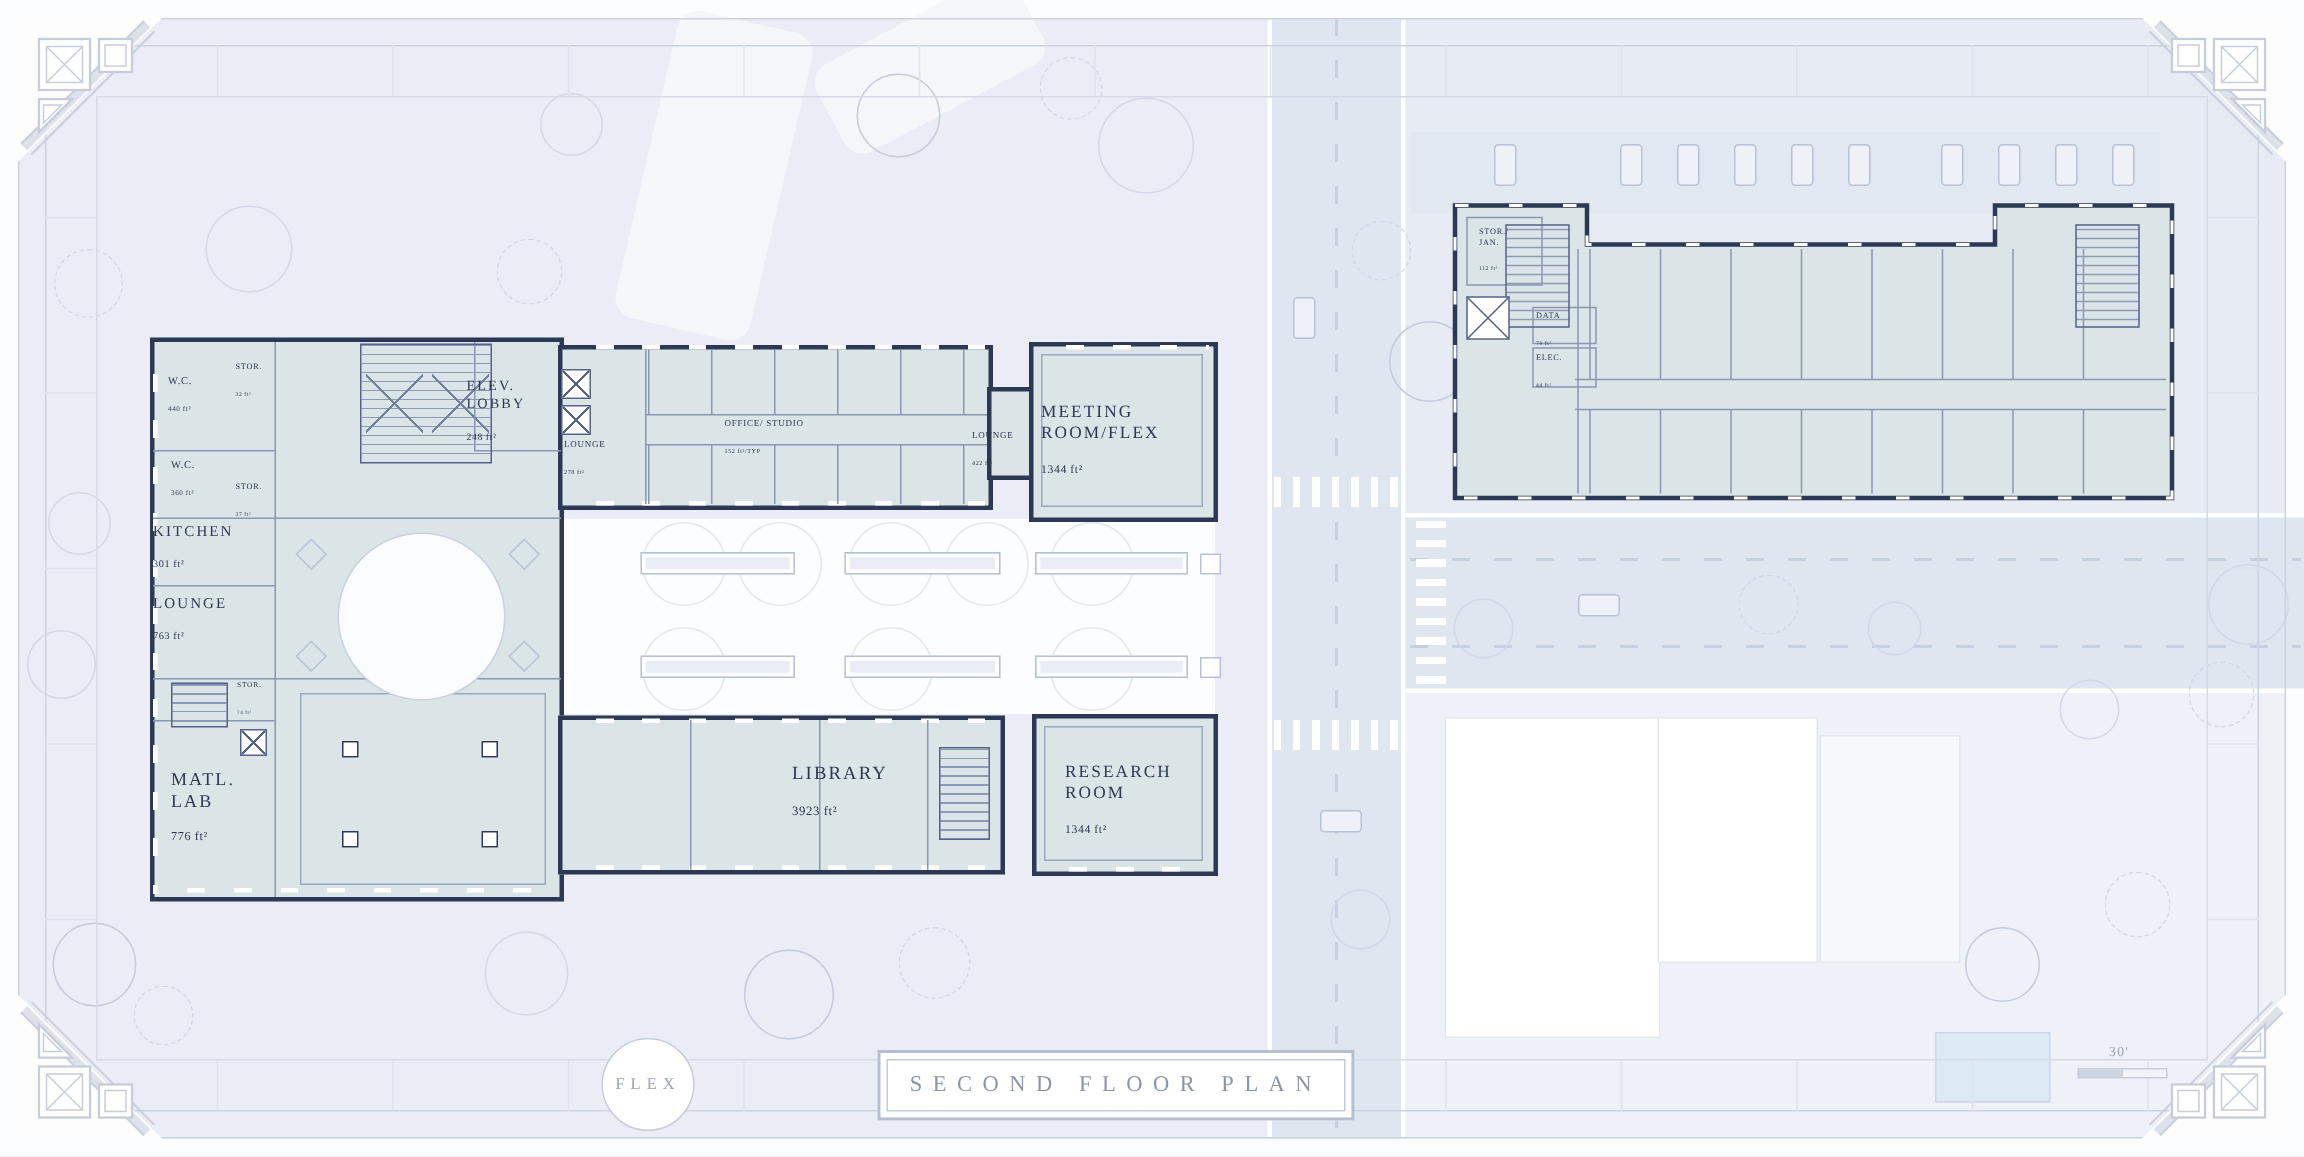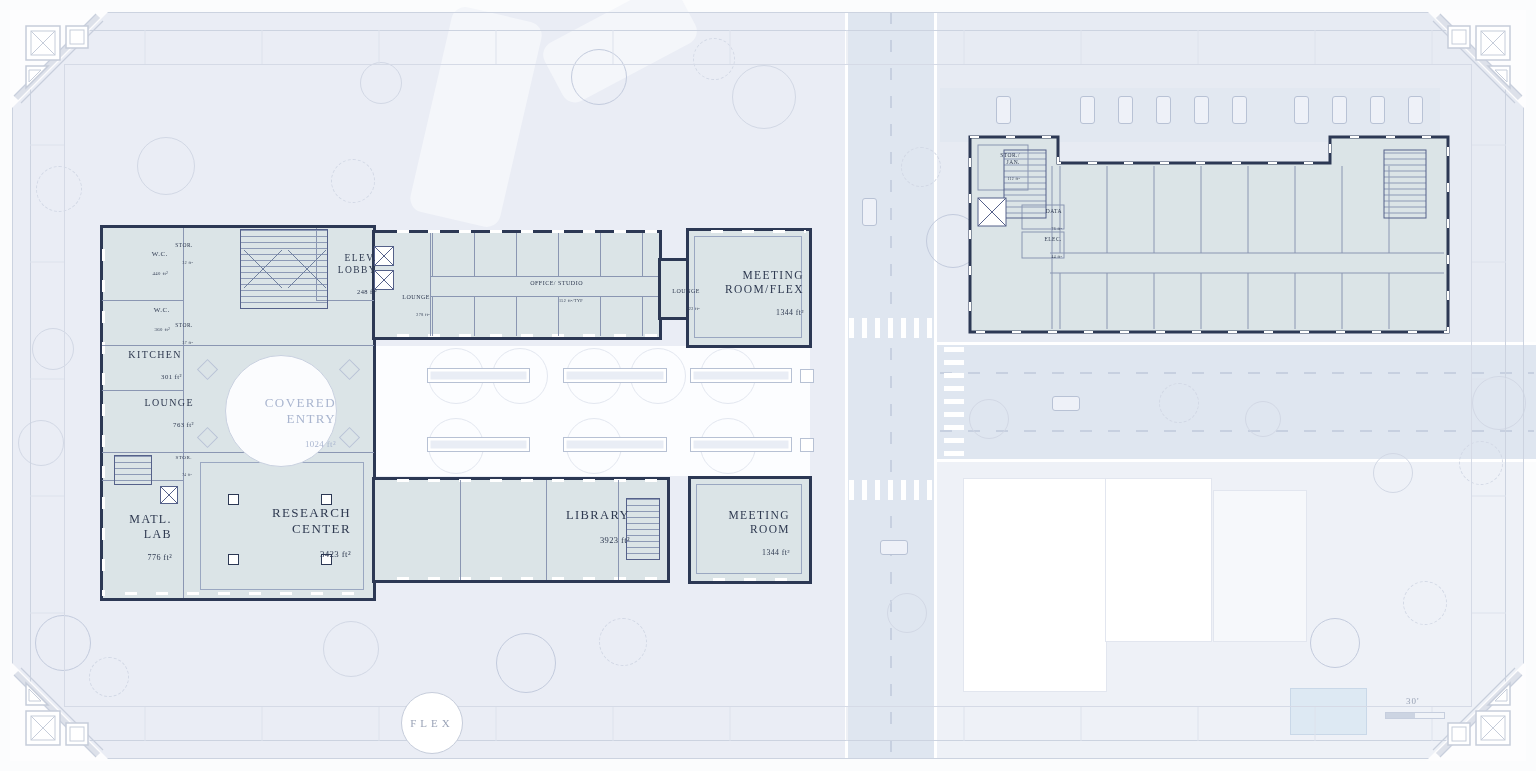--- a/index.html
+++ b/index.html
@@ -37,21 +37,21 @@
     linear-gradient(45deg,rgba(0,0,0,0) calc(50% - .7px),#55618a calc(50% - .7px) calc(50% + .7px),rgba(0,0,0,0) calc(50% + .7px)),
     linear-gradient(-45deg,rgba(0,0,0,0) calc(50% - .7px),#55618a calc(50% - .7px) calc(50% + .7px),rgba(0,0,0,0) calc(50% + .7px));
     z-index:11;box-sizing:border-box;background-color:#fff;}
   .xdiag{position:absolute;z-index:12;background:
     linear-gradient(45deg,rgba(0,0,0,0) calc(50% - .6px),#70809f calc(50% - .6px) calc(50% + .6px),rgba(0,0,0,0) calc(50% + .6px)),
     linear-gradient(-45deg,rgba(0,0,0,0) calc(50% - .6px),#70809f calc(50% - .6px) calc(50% + .6px),rgba(0,0,0,0) calc(50% + .6px));}
   .col{position:absolute;width:9px;height:9px;background:#fff;border:1.5px solid #2c3854;z-index:11;}
   .dia{position:absolute;width:13px;height:13px;border:1px solid #b9c3d6;transform:rotate(45deg);z-index:10;}
   .centry{position:absolute;width:112px;height:112px;border-radius:50%;background:#fbfcfe;border:1.5px solid #c9d1e0;z-index:10;box-sizing:border-box;}
   
-  .lbl{position:absolute;text-align:right;color:#2e3950;line-height:1.22;z-index:13;}
+  .lbl{position:absolute;text-align:left;color:#2e3950;line-height:1.22;z-index:13;}
   .lbl .nm{letter-spacing:1.4px;}
   .lbl .ar{font-size:.68em;letter-spacing:.4px;margin-top:12px;}
   .lbl.lt{color:#a9b5cf;}
   .lbl.tiny .nm{letter-spacing:.5px;}
   
   .titleblock{position:absolute;left:585px;top:700px;width:318px;height:47px;background:#fff;
     border:2px solid #b6bfd0;box-shadow:inset 0 0 0 4px #fff,inset 0 0 0 5px #c3cbda;z-index:60;
     display:flex;align-items:center;justify-content:center;font-size:15px;letter-spacing:7px;color:#8b95aa;box-sizing:border-box;}
   .badge{position:absolute;left:401px;top:692px;width:62px;height:62px;border-radius:50%;background:#fff;
     border:1.5px solid #c6cddb;z-index:60;display:flex;align-items:center;justify-content:center;
@@ -256,24 +256,20 @@
     <div class="ar">301 ft²</div>
   </div>
   <div class="lbl" style="left:102px;top:397px;width:92px;font-size:10px;">
     <div class="nm">LOUNGE</div>
     <div class="ar">763 ft²</div>
   </div>
   <div class="lbl" style="left:311px;top:253px;width:66px;font-size:9.5px;">
     <div class="nm">ELEV. LOBBY</div>
     <div class="ar">248 ft²</div>
   </div>
-  <div class="lbl lt" style="left:226px;top:395px;width:110px;font-size:13px;">
-    <div class="nm">COVERED ENTRY</div>
-    <div class="ar">1024 ft²</div>
-  </div>
   <div class="lbl tiny" style="left:483px;top:280px;width:100px;font-size:6px;">
     <div class="nm">OFFICE/ STUDIO</div>
     <div class="ar">152 ft²/TYP</div>
   </div>
   <div class="lbl tiny" style="left:376px;top:294px;width:54px;font-size:6px;">
     <div class="nm">LOUNGE</div>
     <div class="ar">278 ft²</div>
   </div>
   <div class="lbl tiny" style="left:648px;top:288px;width:52px;font-size:6px;">
     <div class="nm">LOUNGE</div>
@@ -284,30 +280,26 @@
     <div class="ar">1344 ft²</div>
   </div>
   <div class="lbl tiny" style="left:158px;top:455px;width:34px;font-size:5px;">
     <div class="nm">STOR.</div>
     <div class="ar">74 ft²</div>
   </div>
   <div class="lbl" style="left:114px;top:512px;width:58px;font-size:12px;">
     <div class="nm">MATL. LAB</div>
     <div class="ar">776 ft²</div>
   </div>
-  <div class="lbl" style="left:211px;top:505px;width:140px;font-size:13px;">
-    <div class="nm">RESEARCH CENTER</div>
-    <div class="ar">3423 ft²</div>
-  </div>
-  <div class="lbl" style="left:510px;top:508px;width:120px;font-size:12.5px;">
+  <div class="lbl" style="left:528px;top:508px;width:120px;font-size:12.5px;">
     <div class="nm">LIBRARY</div>
     <div class="ar">3923 ft²</div>
   </div>
   <div class="lbl" style="left:710px;top:508px;width:80px;font-size:11.5px;">
-    <div class="nm">MEETING ROOM</div>
+    <div class="nm">RESEARCH ROOM</div>
     <div class="ar">1344 ft²</div>
   </div>
   <div class="lbl tiny" style="left:986px;top:152px;width:34px;font-size:5.5px;">
     <div class="nm">STOR./ JAN.</div>
     <div class="ar">112 ft²</div>
   </div>
   <div class="lbl tiny" style="left:1024px;top:208px;width:38px;font-size:5.5px;">
     <div class="nm">DATA</div>
     <div class="ar">76 ft²</div>
   </div>
@@ -340,16 +332,19 @@
     <path d="M1472 145H1506M1472 262H1506M1472 379H1506M1472 496H1506M1472 613H1506" stroke="#dde2ec" stroke-width="1"></path>
     <use href="#corner"></use>
     <use href="#corner" transform="translate(1536,0) scale(-1,1)"></use>
     <use href="#corner" transform="translate(0,771) scale(1,-1)"></use>
     <use href="#corner" transform="translate(1536,771) scale(-1,-1)"></use>
   </svg>
 
   <div class="badge">
     <span>FLEX</span>
   </div>
+  <div class="titleblock">
+    <span>SECOND FLOOR PLAN</span>
+  </div>
   <div class="scalelbl">30'</div>
   <div class="scalebar"></div>
 
 </div>
 
 </body></html>

